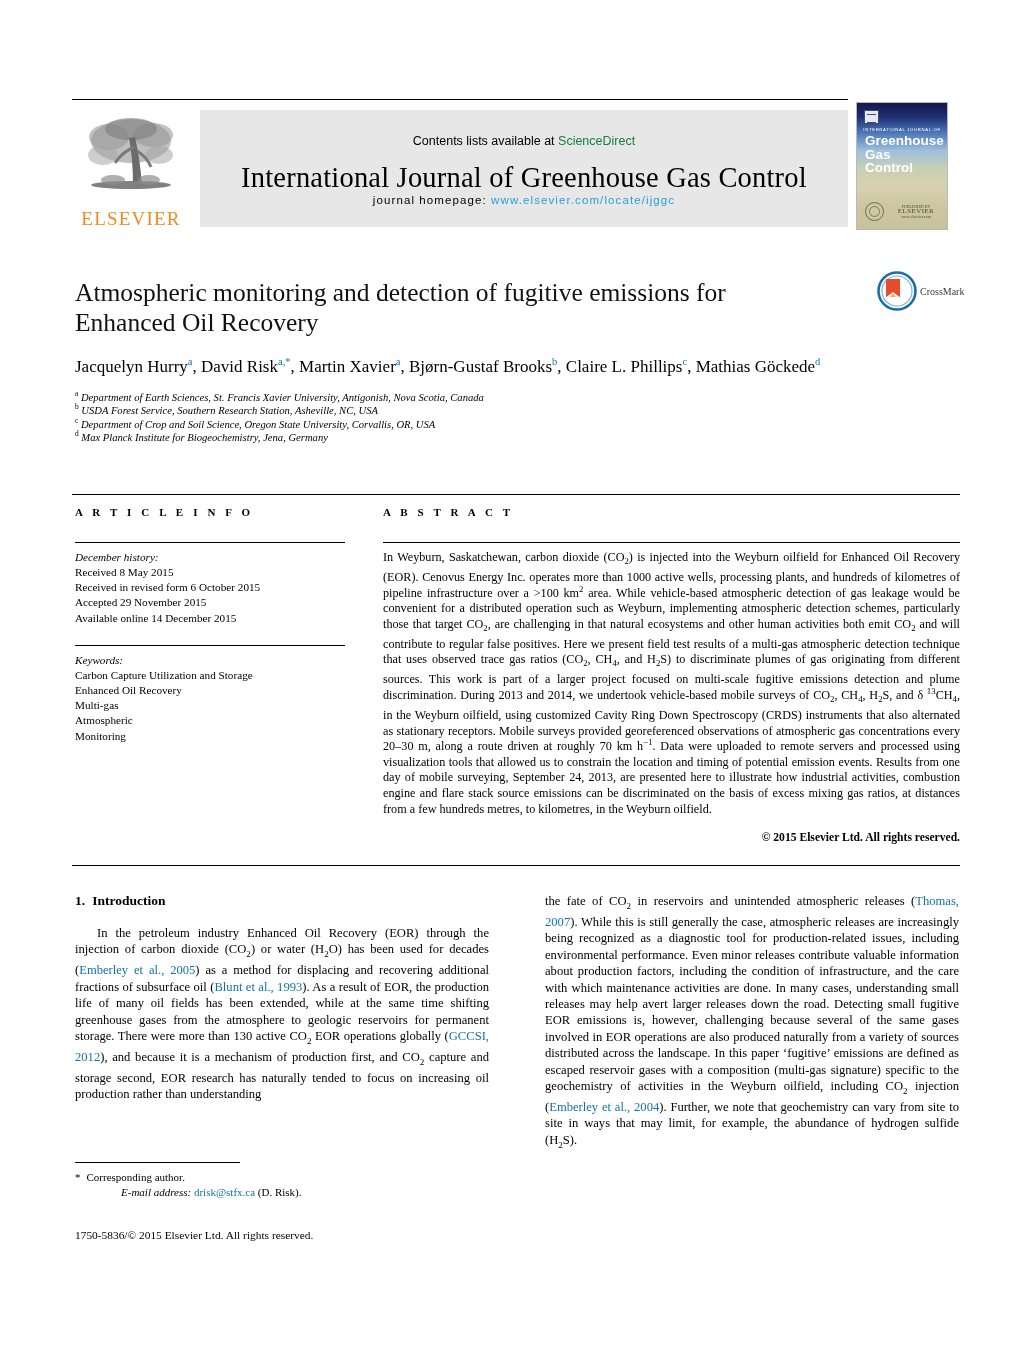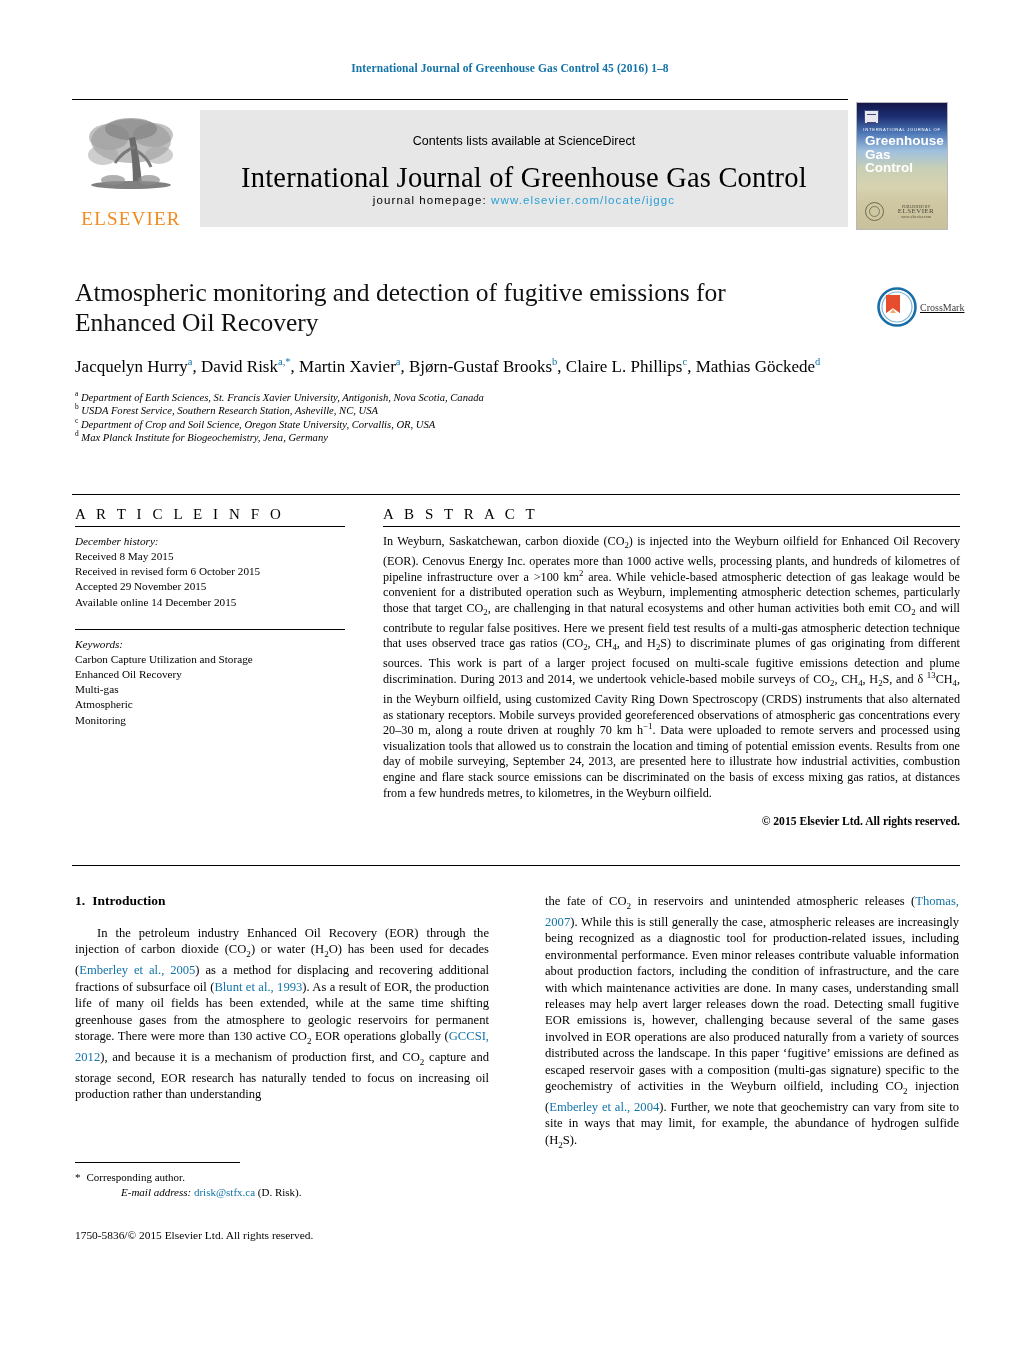--- a/index.html
+++ b/index.html
@@ -85,21 +85,21 @@
     align-items: center;
     justify-content: center;
   }
   .contents-line {
     font-family: "Liberation Sans", sans-serif;
     font-size: 12.5px;
     color: #000;
     margin-top: 2px;
   }
   .contents-line .sd {
-    color: #000000;
+    color: #15803d;
   }
   .journal-title {
     font-family: "Liberation Serif", serif;
     font-size: 28.5px;
     color: #000;
     margin-top: 14px;
     letter-spacing: 0.2px;
   }
   .homepage-line {
     font-family: "Liberation Sans", sans-serif;
@@ -236,26 +236,25 @@
   .affils sup {
     font-size: 7.4px;
     font-style: normal;
     vertical-align: super;
     line-height: 0;
   }
 
   .crossmark {
     position: absolute;
     left: 877px;
-    top: 285px;
+    top: 269px;
     width: 88px;
     height: 44px;
     display: flex;
     align-items: center;
-    text-decoration: underline;
   }
   .crossmark-word {
     font-family: "Liberation Serif", serif;
     font-size: 10px;
     color: #3b3b3b;
     margin-left: 3px;
   }
 
   
   .rule-top {
@@ -272,24 +271,24 @@
     width: 270px;
   }
   .abs-col {
     position: absolute;
     left: 383px;
     top: 506px;
     width: 577px;
   }
   .sec-head {
     font-family: "Liberation Serif", serif;
-    font-weight: normal;
-    font-size: 15px;
+    font-weight: bold;
+    font-size: 11px;
     letter-spacing: 3.6px;
-    margin-bottom: 3px;
+    margin-bottom: 24px;
   }
   .thin-rule {
     border-top: 0.8px solid #000;
     margin-bottom: 7px;
   }
   .hist-label, .kw-label {
     font-style: italic;
     font-size: 11.2px;
     line-height: 15px;
   }
@@ -380,21 +379,20 @@
   }
   .doi { color: #1273a8; }
   sub { font-size: 0.72em; }
   sup.insup { font-size: 0.72em; vertical-align: super; line-height: 0;}
 </style>
 </head>
 <body>
 
 <div class="page">
 
-  <div class="running-head">International Journal of Greenhouse Gas Control 45 (2016) 1–8</div>
 
   <div class="masthead-rule"></div>
 
   <div class="masthead">
 
     <div class="elsevier-logo">
       <svg class="tree-svg" width="96" height="96" viewBox="0 0 96 96">
         <g fill="#6e6e6e">
           <ellipse cx="48" cy="30" rx="40" ry="22" fill="#8a8a8a" opacity="0.55"></ellipse>
           <ellipse cx="26" cy="26" rx="20" ry="13" fill="#9a9a9a" opacity="0.6"></ellipse>

